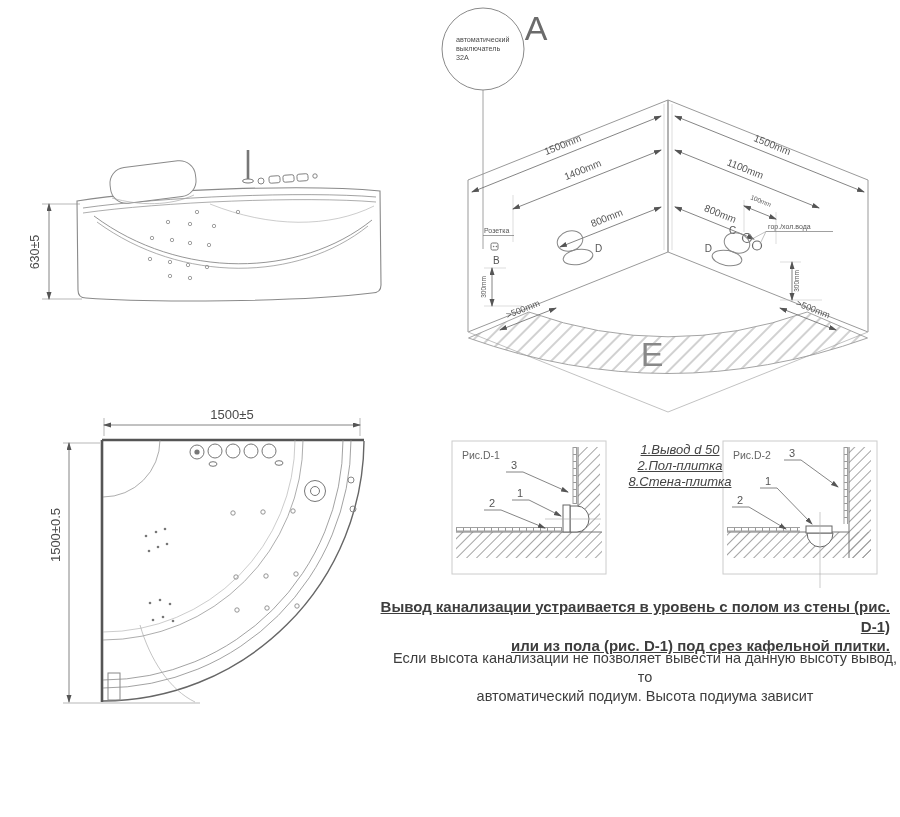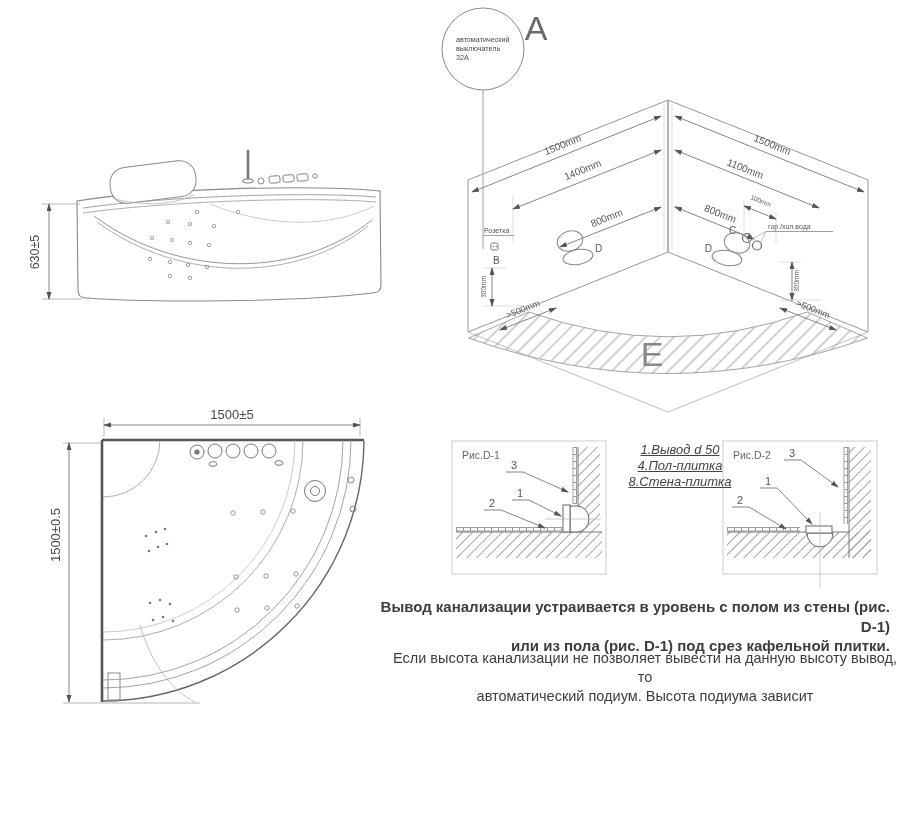--- a/index.html
+++ b/index.html
@@ -8,21 +8,21 @@
     font-family:"Liberation Sans","DejaVu Sans",sans-serif;color:#444;
     overflow:hidden;
   }
   #art{position:absolute;left:0;top:0;}
   .txtblock{position:absolute;color:#3d3d3d;}
   #legend{left:619px;top:442px;width:122px;text-align:center;
     font-style:italic;font-size:13px;line-height:16px;color:#444;}
   #legend div{text-decoration:underline;white-space:nowrap;}
   #note-bold{left:368px;top:597px;width:522px;text-align:right;
     font-size:15px;font-weight:bold;line-height:19.5px;}
-  #note-bold div{}
+  #note-bold div{text-decoration:underline;}
   #note-body{left:384px;top:649px;width:522px;text-align:center;
     font-size:14.5px;line-height:19px;}
 </style>
 </head>
 <body>
 
 <svg id="art" width="900" height="817" viewBox="0 0 900 817">
   <defs>
     <marker id="arrE" markerWidth="8" markerHeight="6" refX="7" refY="2.5" orient="auto" markerUnits="userSpaceOnUse">
       <path d="M0,0 L8,2.5 L0,5 Z" fill="#555"></path>
@@ -329,21 +329,21 @@
       <line x1="777" y1="488" x2="812" y2="524" marker-end="url(#arrE)"></line>
       <text x="740" y="504" font-size="11" fill="#555" stroke="none" text-anchor="middle">2</text>
       <line x1="732" y1="507" x2="749" y2="507"></line>
       <line x1="749" y1="507" x2="786" y2="529" marker-end="url(#arrE)"></line>
     </g>
   </g>
 </svg>
 
 <div class="txtblock" id="legend">
   <div>1.Вывод d 50</div>
-  <div>4.Пол-плитка</div>
+  <div>2.Пол-плитка</div>
   <div>8.Стена-плитка</div>
 </div>
 
 <div class="txtblock" id="note-bold">
   <div>Вывод канализации устраивается в уровень с полом из стены (рис. D-1)</div>
   <div>или из пола (рис. D-1) под срез кафельной плитки.</div>
 </div>
 
 <div class="txtblock" id="note-body">
   <div>Если высота канализации не позволяет вывести на данную высоту вывод, то</div>

